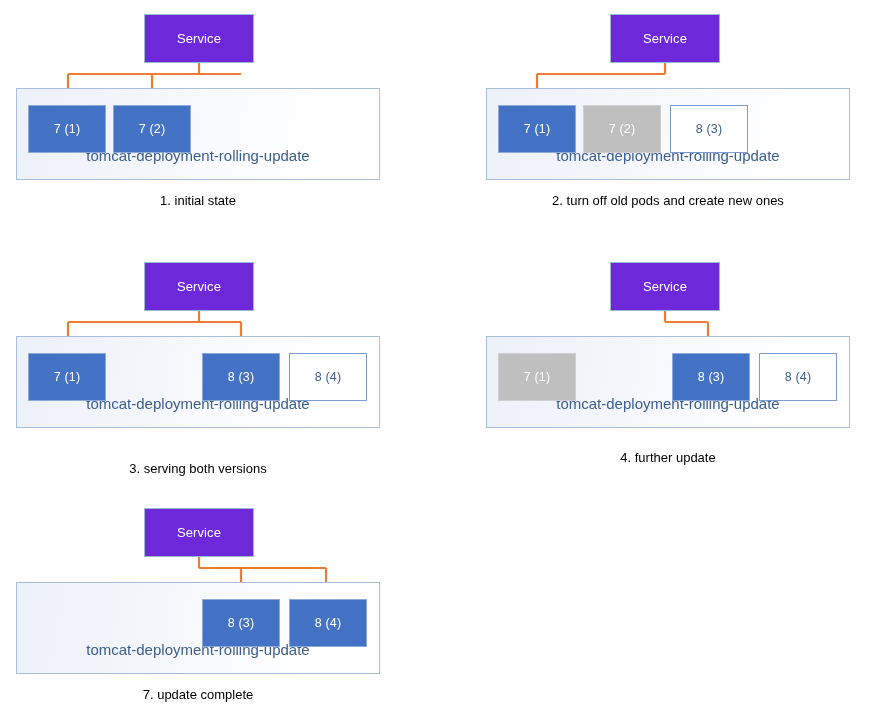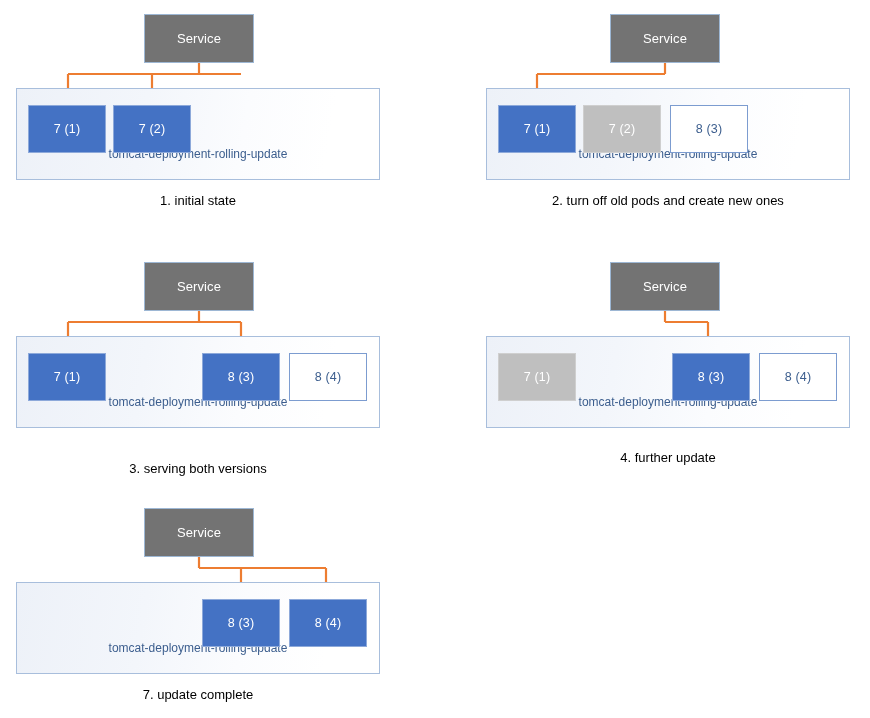--- a/index.html
+++ b/index.html
@@ -22,21 +22,21 @@
     height: 718px;
   }
 
   .panel {
     position: absolute;
   }
 
   
   .service-box {
     position: absolute;
-    background: #737373;
+    background: #6d28d9;
     border: 1px solid #9DB7D4;
     box-sizing: border-box;
     display: flex;
     align-items: center;
     justify-content: center;
     color: #ffffff;
     font-size: 13px;
     letter-spacing: .1px;
   }
 
@@ -46,21 +46,21 @@
     box-sizing: border-box;
     border: 1px solid #A8BEDC;
     background: linear-gradient(100deg, #EDF1F8 0%, #F3F6FB 35%, #FBFCFE 62%, #FFFFFF 85%);
   }
   .deployment-label {
     position: absolute;
     left: 0;
     width: 100%;
     text-align: center;
     color: #3C5E8E;
-    font-size: 12px;
+    font-size: 15px;
     white-space: nowrap;
   }
 
   
   .pod {
     position: absolute;
     box-sizing: border-box;
     display: flex;
     align-items: center;
     justify-content: center;

